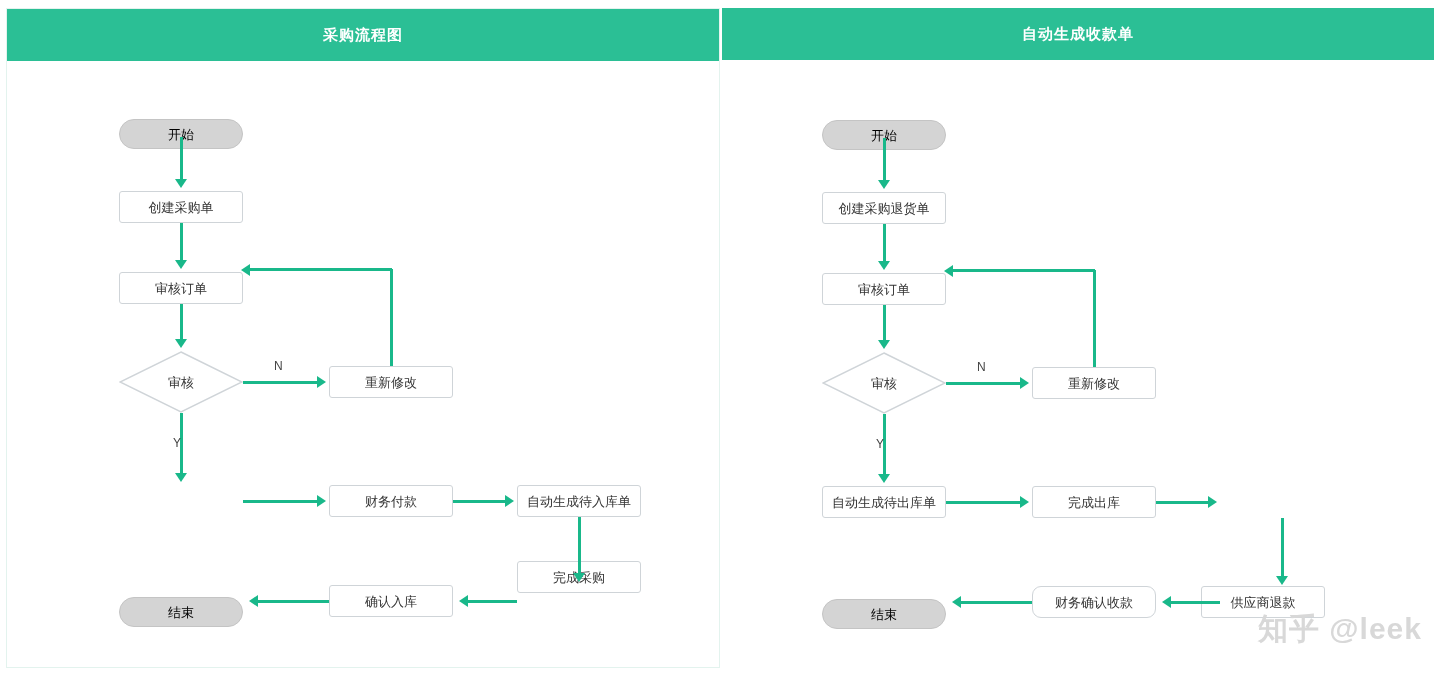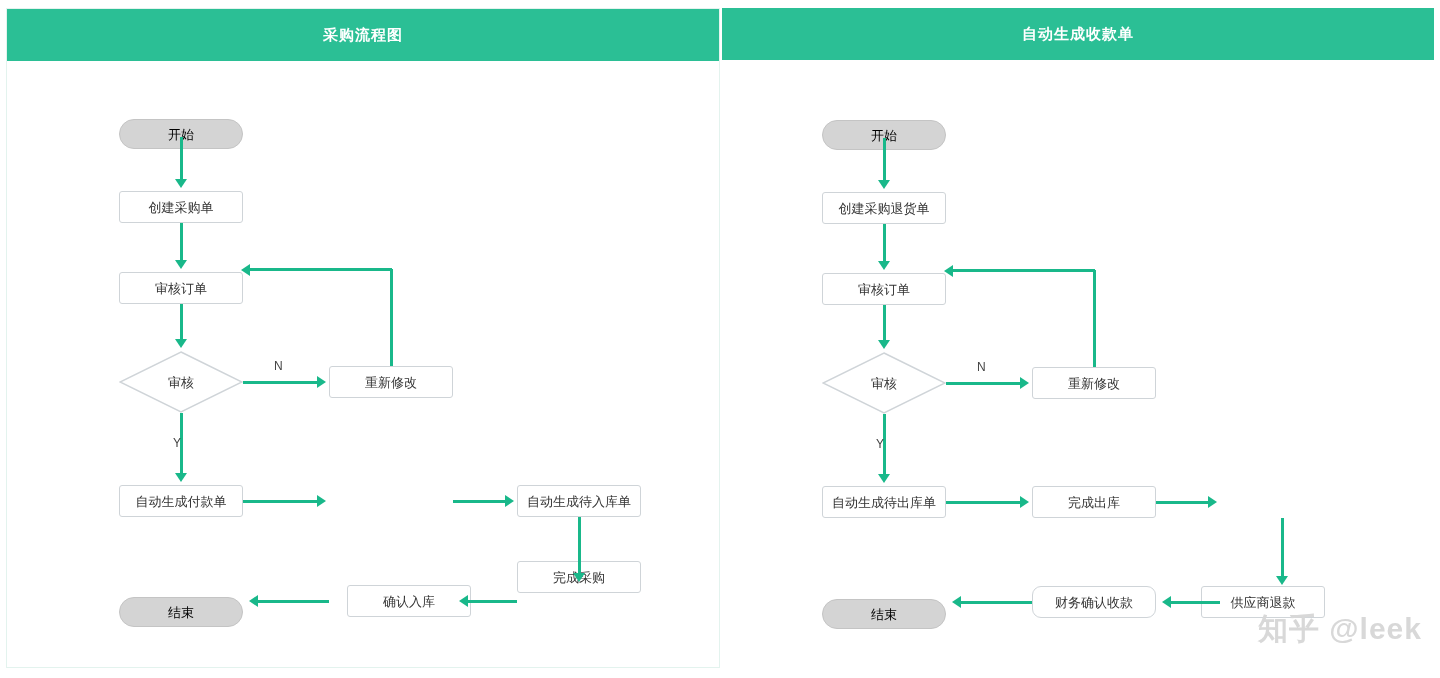--- a/index.html
+++ b/index.html
@@ -157,34 +157,34 @@
         <svg class="diamond-shape" viewBox="0 0 124 62" preserveAspectRatio="none">
           <polygon points="62,1 123,31 62,61 1,31" fill="#ffffff" stroke="#cfd4d8" stroke-width="1.5"></polygon>
         </svg>
         <span class="diamond-label">审核</span>
       </div>
 
       <div class="node" style="left:322px; top:305px; width:124px; height:32px;">
         <span>重新修改</span>
       </div>
 
-      <div class="node" style="left:112px; top:424px; width:124px; height:32px;">
-        <span>自动生成付款单</span>
-      </div>
-
+
+      <div class="node" style="left:322px; top:424px; width:124px; height:32px;">
+        <span>财务付款</span>
+      </div>
 
       <div class="node" style="left:510px; top:424px; width:124px; height:32px;">
         <span>自动生成待入库单</span>
       </div>
 
       <div class="node" style="left:510px; top:500px; width:124px; height:32px;">
         <span>完成采购</span>
       </div>
 
-      <div class="node" style="left:322px; top:524px; width:124px; height:32px;margin-left:18px;">
+      <div class="node" style="left:322px; top:524px; width:124px; height:32px;">
         <span>确认入库</span>
       </div>
 
       <div class="node terminator" style="left:112px; top:524px; width:124px; height:30px;">
         <span>结束</span>
       </div>
 
       <div class="conn v" style="left:172.5px; top:76px; height:42px;"></div>
       <div class="arrow down" style="left:168px; top:118px;"></div>
 

